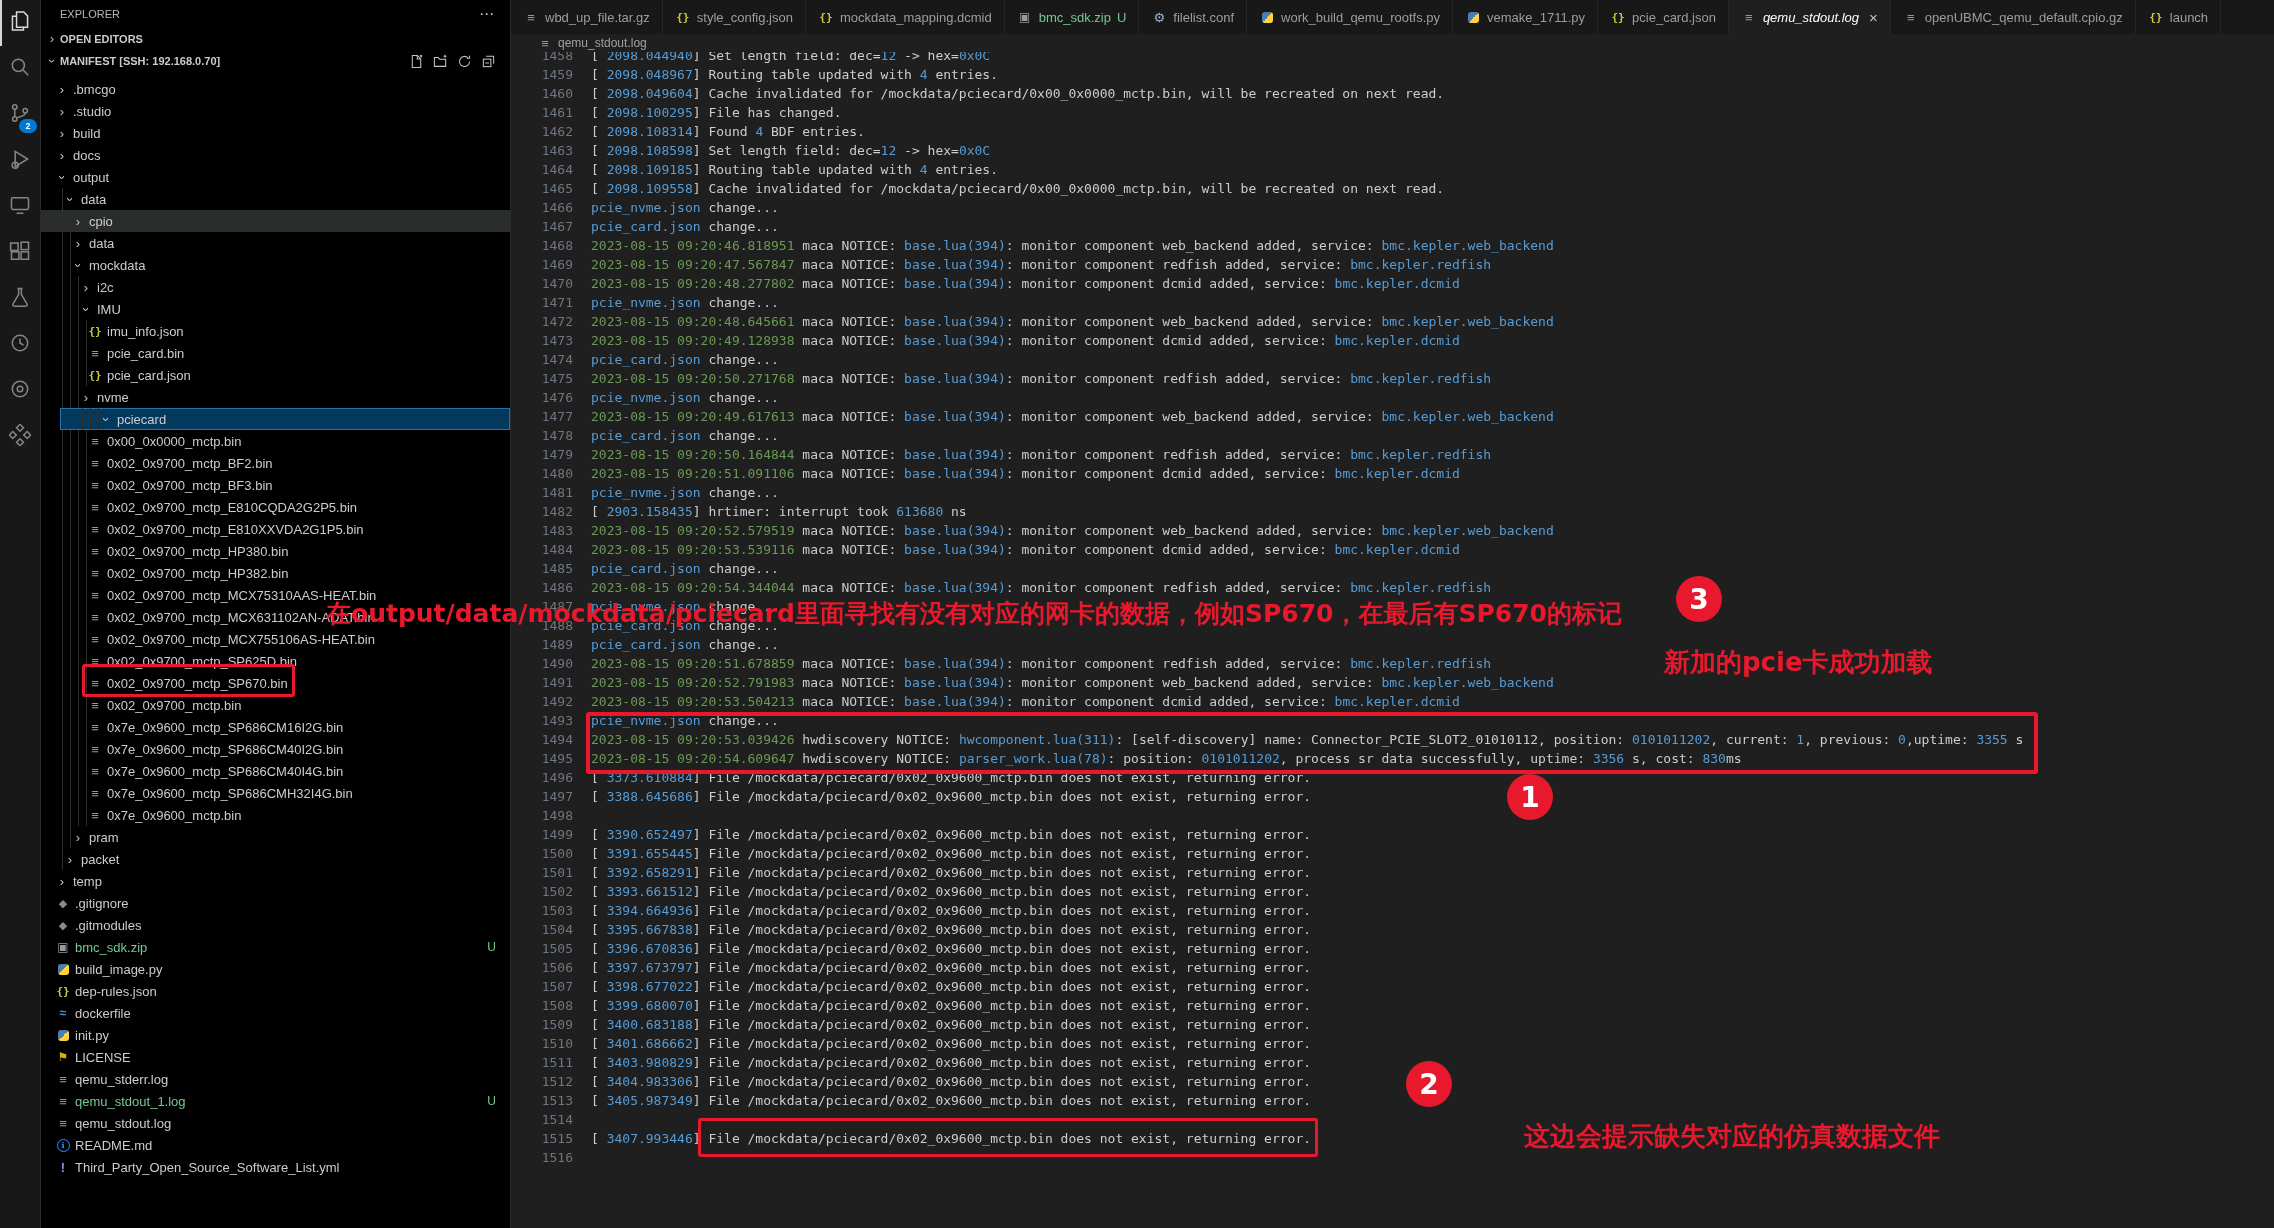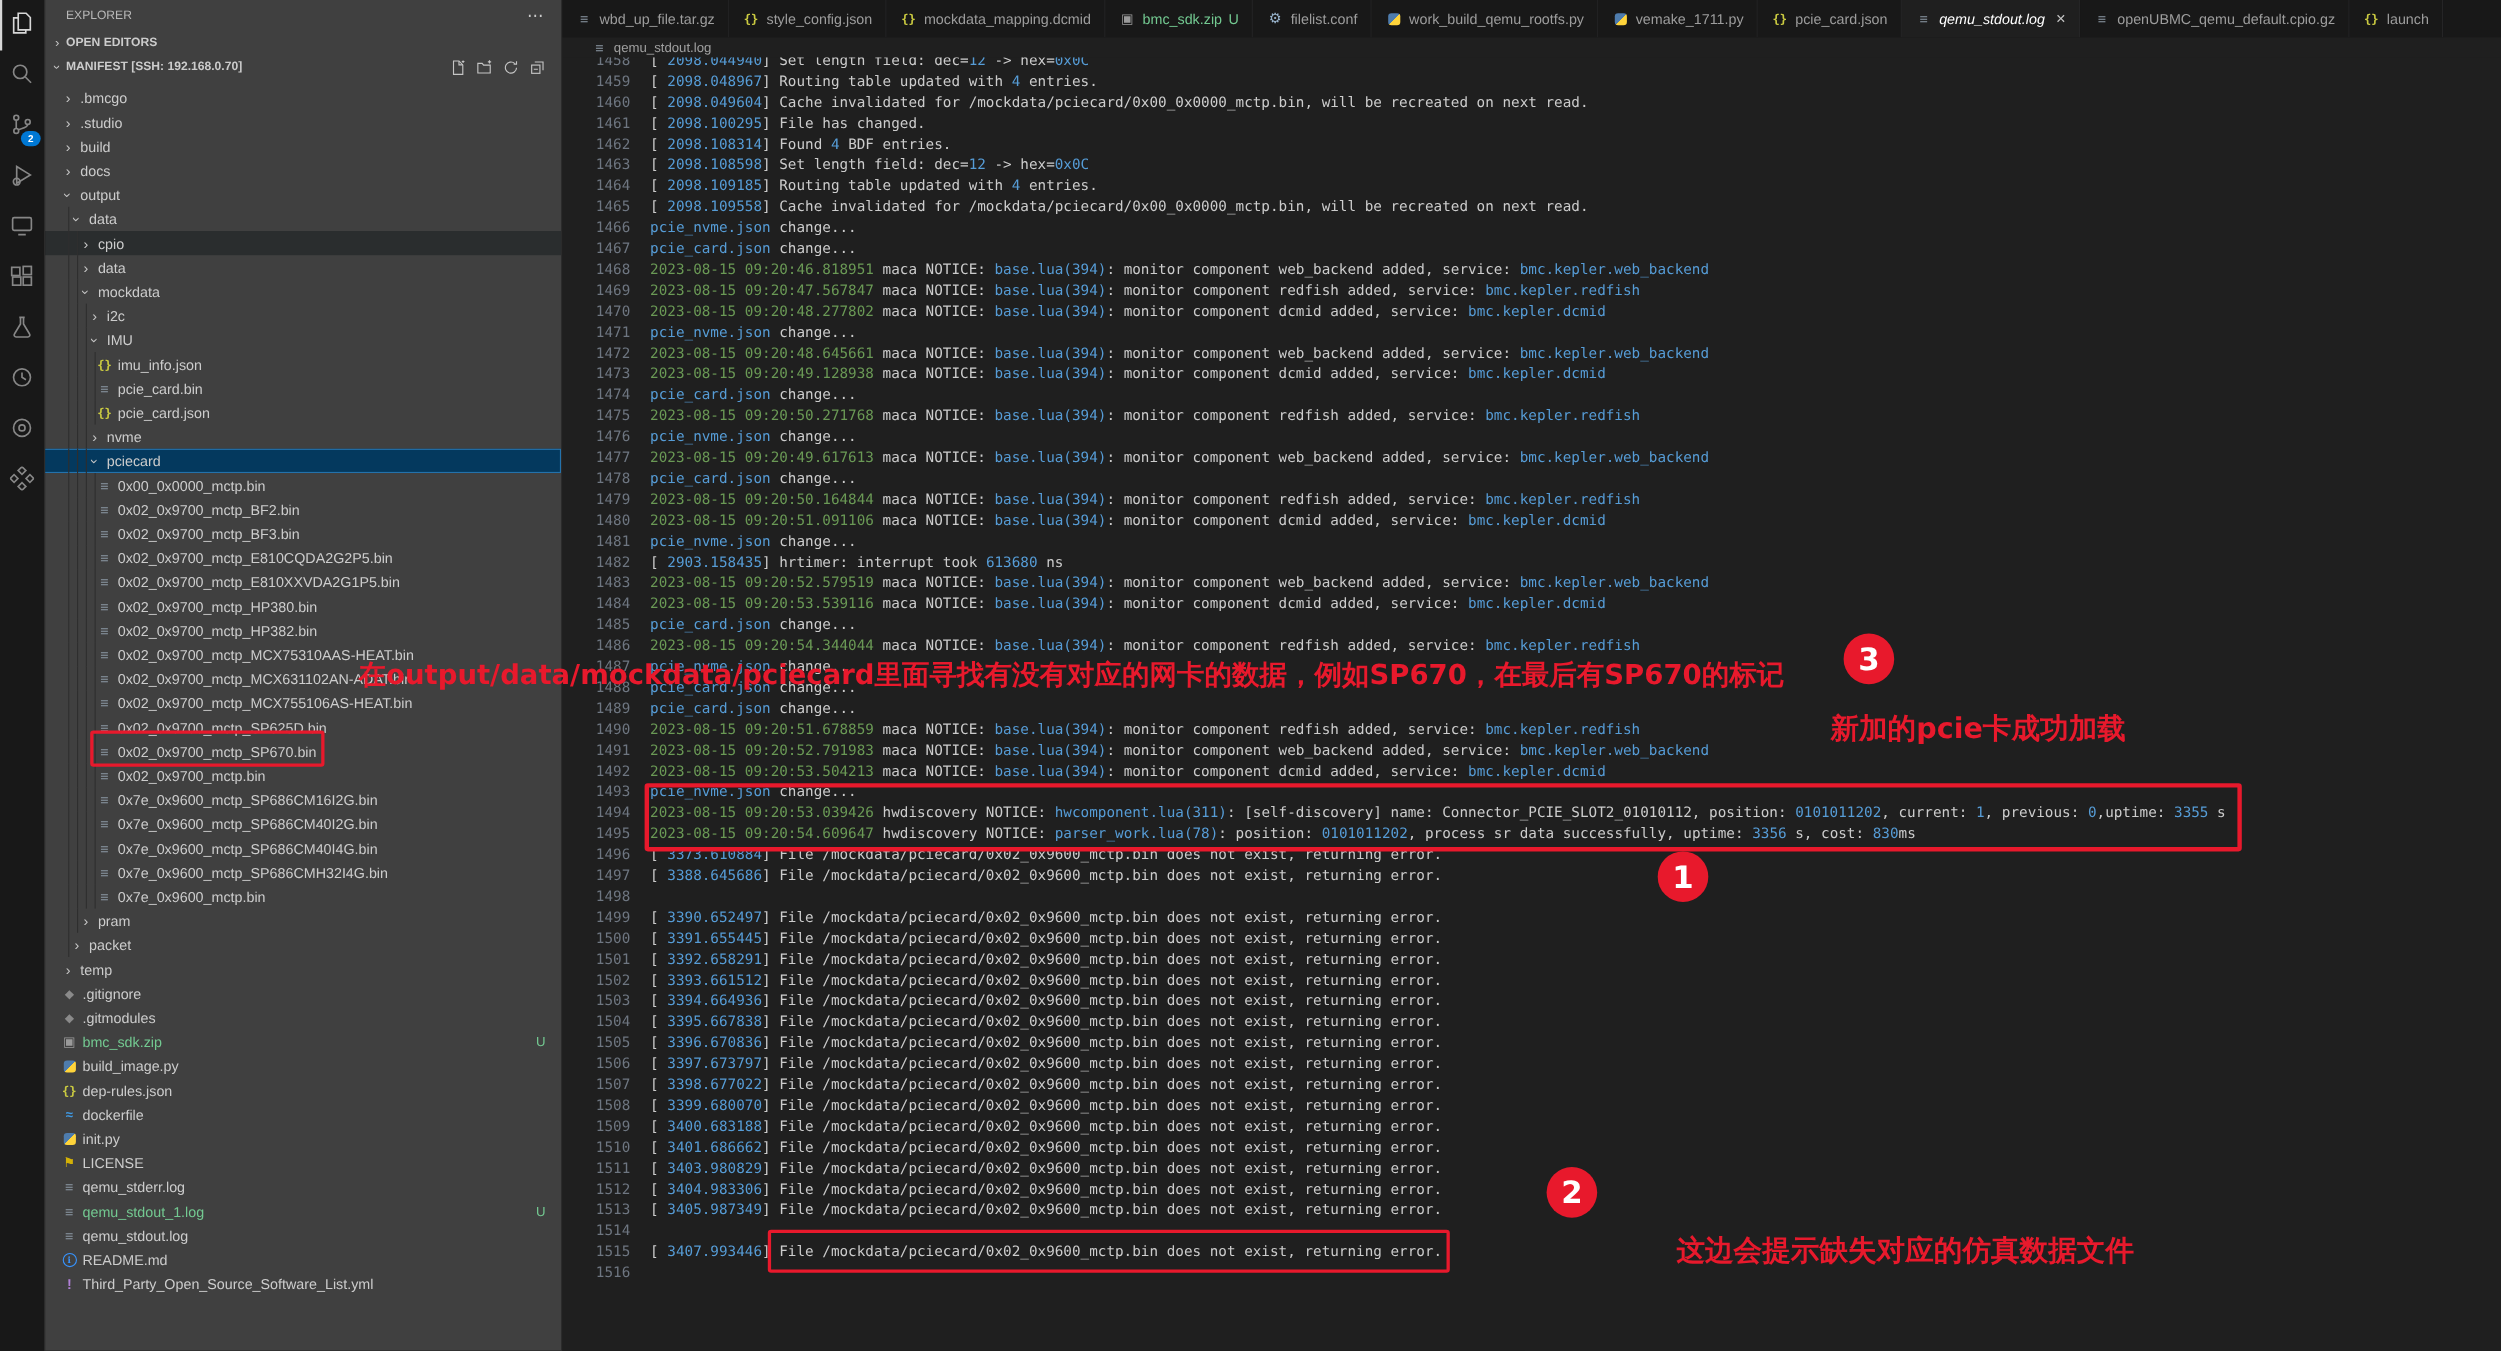--- a/index.html
+++ b/index.html
@@ -9,32 +9,32 @@
     -webkit-font-smoothing:antialiased;
   }
   
   .activitybar{position:absolute;left:0;top:0;width:40px;height:100%;background:#181818;border-right:1px solid #2b2b2b;z-index:4;}
   .ab-item{position:relative;width:40px;height:46px;display:flex;align-items:center;justify-content:center;color:#868686;cursor:pointer;}
   .ab-item.active{color:#d7d7d7;box-shadow:inset 2px 0 0 #d7d7d7;}
   .ab-item svg{width:22px;height:22px;stroke:currentColor;fill:none;stroke-width:1.1;}
   .ab-badge{position:absolute;right:3px;bottom:5px;min-width:14px;height:14px;border-radius:8px;background:#0078d4;color:#fff;
     font-size:9px;display:flex;align-items:center;justify-content:center;padding:0 2px;font-weight:bold;}
   
-  .sidebar{position:absolute;left:40px;top:0;width:470px;height:100%;background:#404040;border-right:1px solid #2b2b2b;z-index:3;}
+  .sidebar{position:absolute;left:40px;top:0;width:470px;height:100%;background:#000000;border-right:1px solid #2b2b2b;z-index:3;}
   .sb-title{height:28px;display:flex;align-items:center;padding-left:20px;color:#b8b8b8;font-size:11px;}
   .sb-ellipsis{margin-left:auto;margin-right:16px;color:#cccccc;font-size:15px;cursor:pointer;}
   .sb-row{height:22px;display:flex;align-items:center;font-size:11px;font-weight:bold;color:#cccccc;cursor:pointer;}
   .sb-row .chev{width:16px;text-align:center;font-size:12px;color:#c5c5c5;font-weight:normal;}
   .sb-actions{margin-left:auto;margin-right:12px;display:flex;gap:4px;}
   .sb-actions span{width:20px;height:20px;display:flex;align-items:center;justify-content:center;color:#c5c5c5;cursor:pointer;}
   .sb-actions svg{width:15px;height:15px;stroke:currentColor;fill:none;stroke-width:1.1;}
   #tree{position:absolute;top:78px;left:0;right:0;bottom:0;overflow:hidden;}
   .t-row{height:22px;display:flex;align-items:center;font-size:13px;color:#cccccc;position:relative;white-space:nowrap;cursor:pointer;}
   .t-row.muted{background:#2a2d2e;}
-  .t-row.selected{background:#04395e;outline:1px solid #2472ab;outline-offset:-1px;}
+  .t-row.selected{background:#04395e;outline:1px solid #2472ab;outline-offset:-1px;margin-left:20px;}
   .t-row .chev{width:14px;flex:none;text-align:center;color:#c5c5c5;font-size:13px;}
   .t-row .chev.exp{transform:rotate(90deg);}
   .t-row .label{margin-left:4px;}
   .t-row.untracked .label,.t-row .badge{color:#73c991;}
   .t-row .badge{margin-left:auto;margin-right:14px;font-size:12px;}
   .guide{position:absolute;top:0;bottom:0;width:1px;background:#2e2e2e;}
   .ticon{width:16px;flex:none;text-align:center;font-size:12px;display:flex;align-items:center;justify-content:center;}
   .ticon.json{color:#cbcb41;font-weight:bold;font-family:"DejaVu Sans Mono",monospace;font-size:11px;}
   .ticon.lines{color:#8c99a5;font-size:13px;}
   .ticon.git{color:#8a8a8a;font-size:11px;}

